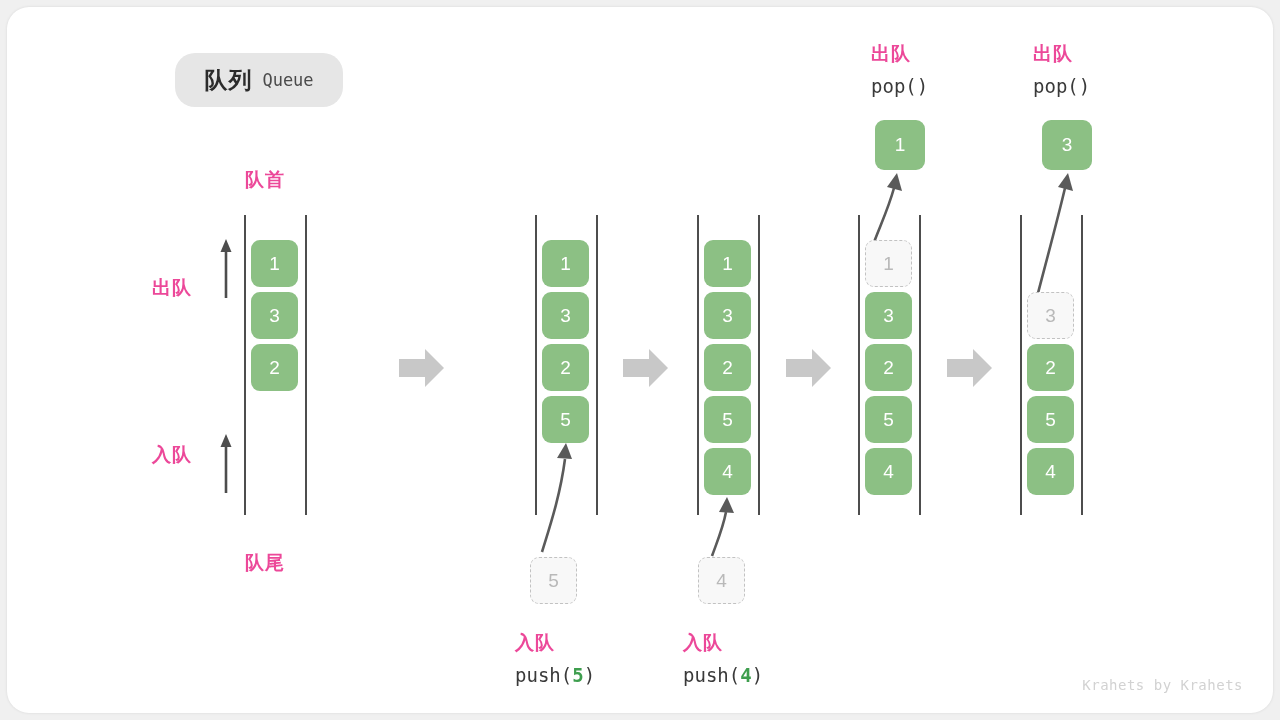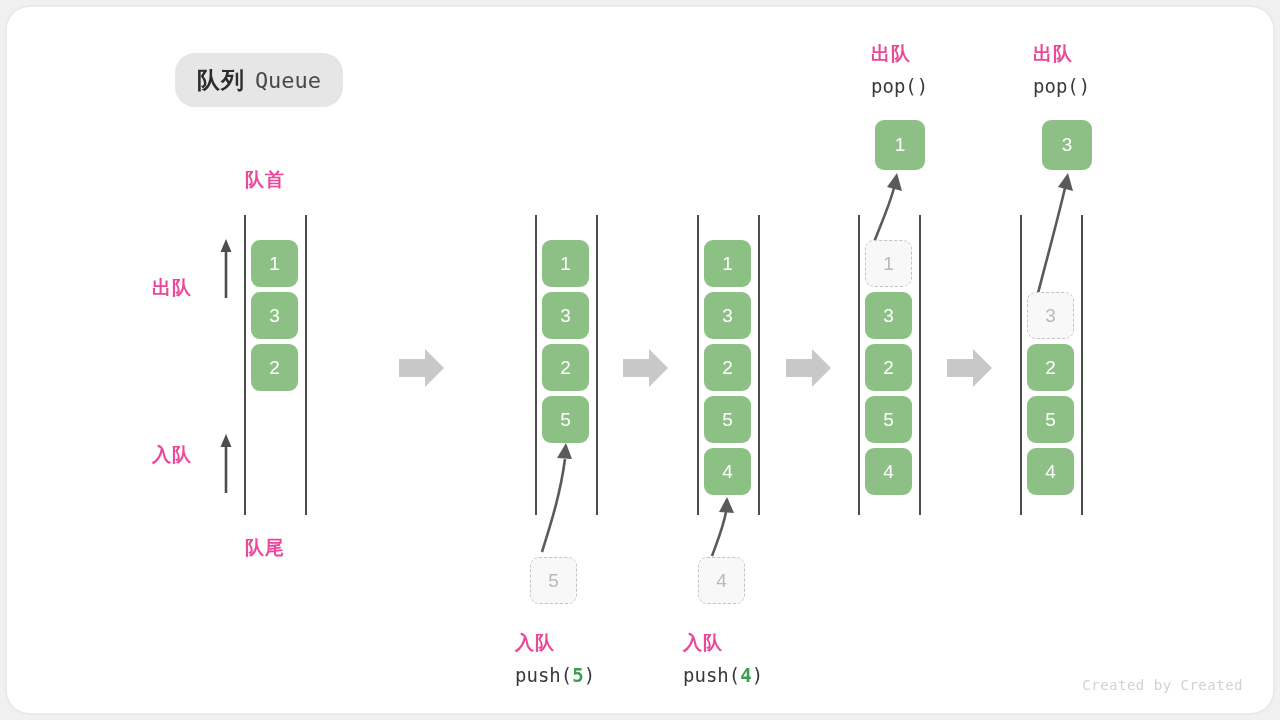--- a/index.html
+++ b/index.html
@@ -46,21 +46,21 @@
     gap: 10px;
   }
   .title-cn {
     font-size: 23px;
     font-weight: bold;
     color: #2b2b2b;
     letter-spacing: 1px;
   }
   .title-en {
     font-family: "DejaVu Sans Mono", "Liberation Mono", monospace;
-    font-size: 22px;
+    font-size: 17px;
     color: #4a4a4a;
   }
 
   
   .lbl-cn {
     position: absolute;
     font-size: 19px;
     font-weight: bold;
     color: #ec4899;
     letter-spacing: 1px;
@@ -134,21 +134,21 @@
 
 <div id="canvas">
   <div class="card">
 
     <div class="title-badge">
       <span class="title-cn">队列</span>
       <span class="title-en">Queue</span>
     </div>
 
     <div class="lbl-cn" style="left:238px; top:160px;text-align:center;">队首</div>
-    <div class="lbl-cn" style="left:238px; top:528px;">队尾</div>
+    <div class="lbl-cn" style="left:238px; top:543px;">队尾</div>
 
     <div class="lbl-cn" style="left:145px; top:268px;">出队</div>
     <svg class="dir-arrow" style="left:208px; top:230px;" width="22" height="62" viewBox="0 0 22 62">
       <line x1="11" y1="61" x2="11" y2="12" stroke="#4d4d4d" stroke-width="2.6"></line>
       <polygon points="11,2 5.5,15 16.5,15" fill="#4d4d4d"></polygon>
     </svg>
 
     <div class="lbl-cn" style="left:145px; top:435px;">入队</div>
     <svg class="dir-arrow" style="left:208px; top:425px;" width="22" height="62" viewBox="0 0 22 62">
       <line x1="11" y1="61" x2="11" y2="12" stroke="#4d4d4d" stroke-width="2.6"></line>
@@ -245,16 +245,16 @@
     </svg>
 
     <div class="rail" style="left:1013px; top:208px; height:300px;"></div>
     <div class="rail" style="left:1074px; top:208px; height:300px;"></div>
 
     <div class="cell ghost" style="left:1020px; top:285px;">3</div>
     <div class="cell" style="left:1020px; top:337px;">2</div>
     <div class="cell" style="left:1020px; top:389px;">5</div>
     <div class="cell" style="left:1020px; top:441px;">4</div>
 
-    <div class="watermark">Created by Created</div>
+    <div class="watermark">Krahets by Krahets</div>
 
   </div>
 </div>
 
 </body></html>

